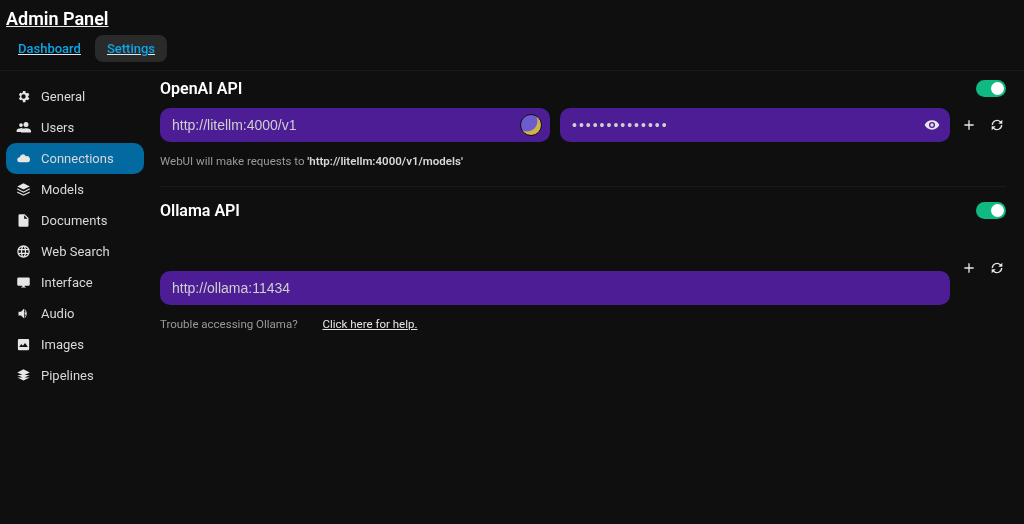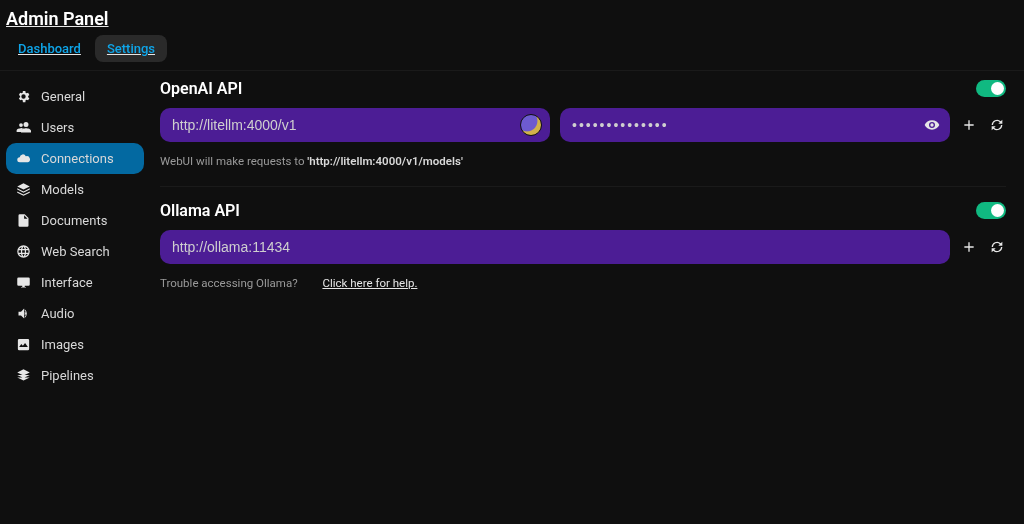--- a/index.html
+++ b/index.html
@@ -66,21 +66,21 @@
     width: 13px; height: 13px; border-radius: 50%; background: #fff;
   }
   .row {
     display: flex; align-items: center; gap: 10px;
   }
   .input {
     background: #4c1d95; border: none; border-radius: 10px;
     height: 34px; color: #cfcfcf; font-size: 14px;
     padding: 0 12px; outline: none;
   }
-  .url-input { flex: 0 0 390px; }
+  .url-input { flex: 0 0 390px; margin-top: 41px; }
   .key-wrap { flex: 1; position: relative; }
   .key-input { width: 100%; padding-right: 36px; letter-spacing: 2px; }
   .eye-btn {
     position: absolute; right: 8px; top: 50%; transform: translateY(-50%);
     width: 20px; height: 20px; display:flex; align-items:center; justify-content:center;
     color:#e6e6e6; cursor: pointer;
   }
   .icon-btn {
     width: 18px; height: 18px; display:flex; align-items:center; justify-content:center;
     color:#e6e6e6; cursor: pointer;

